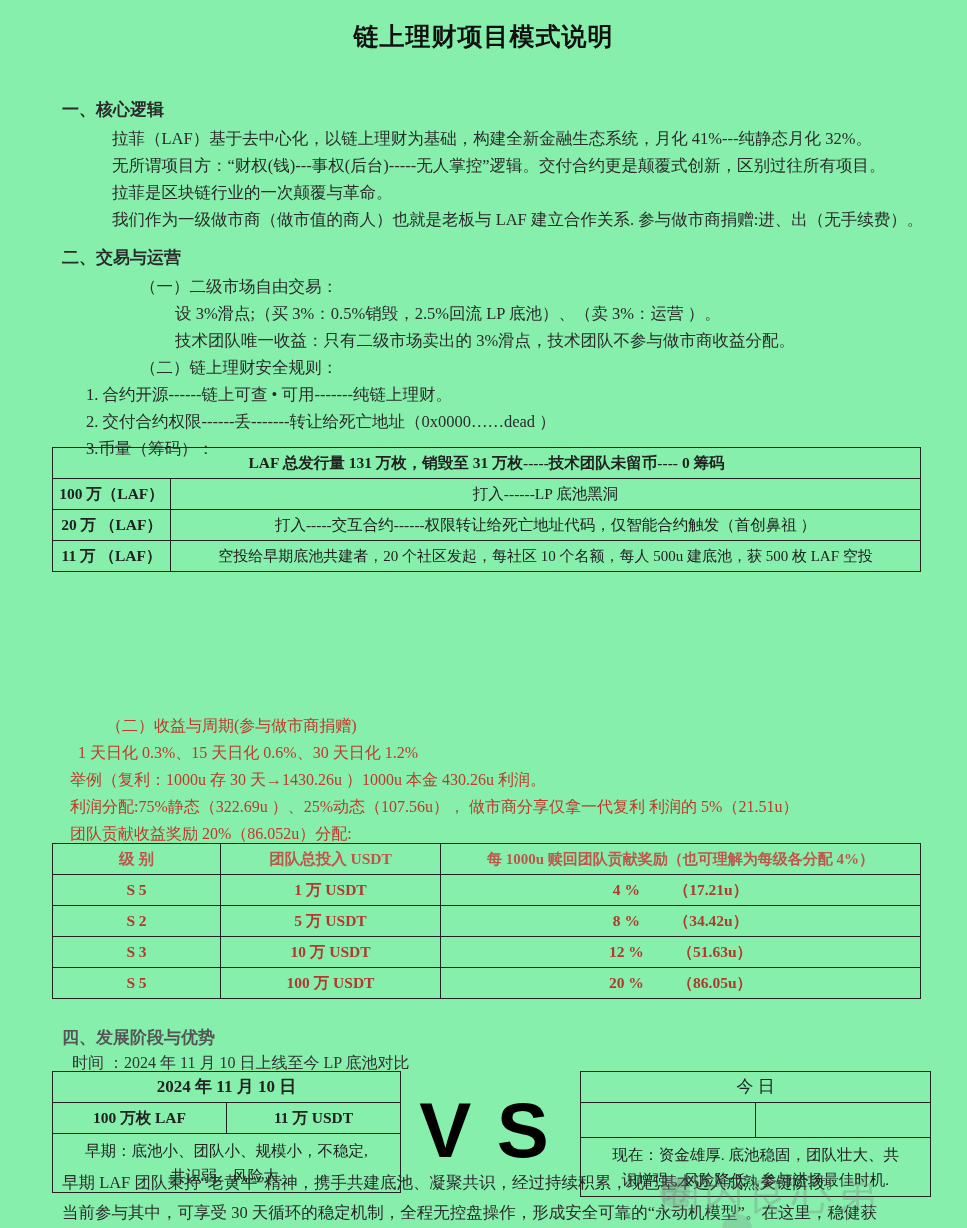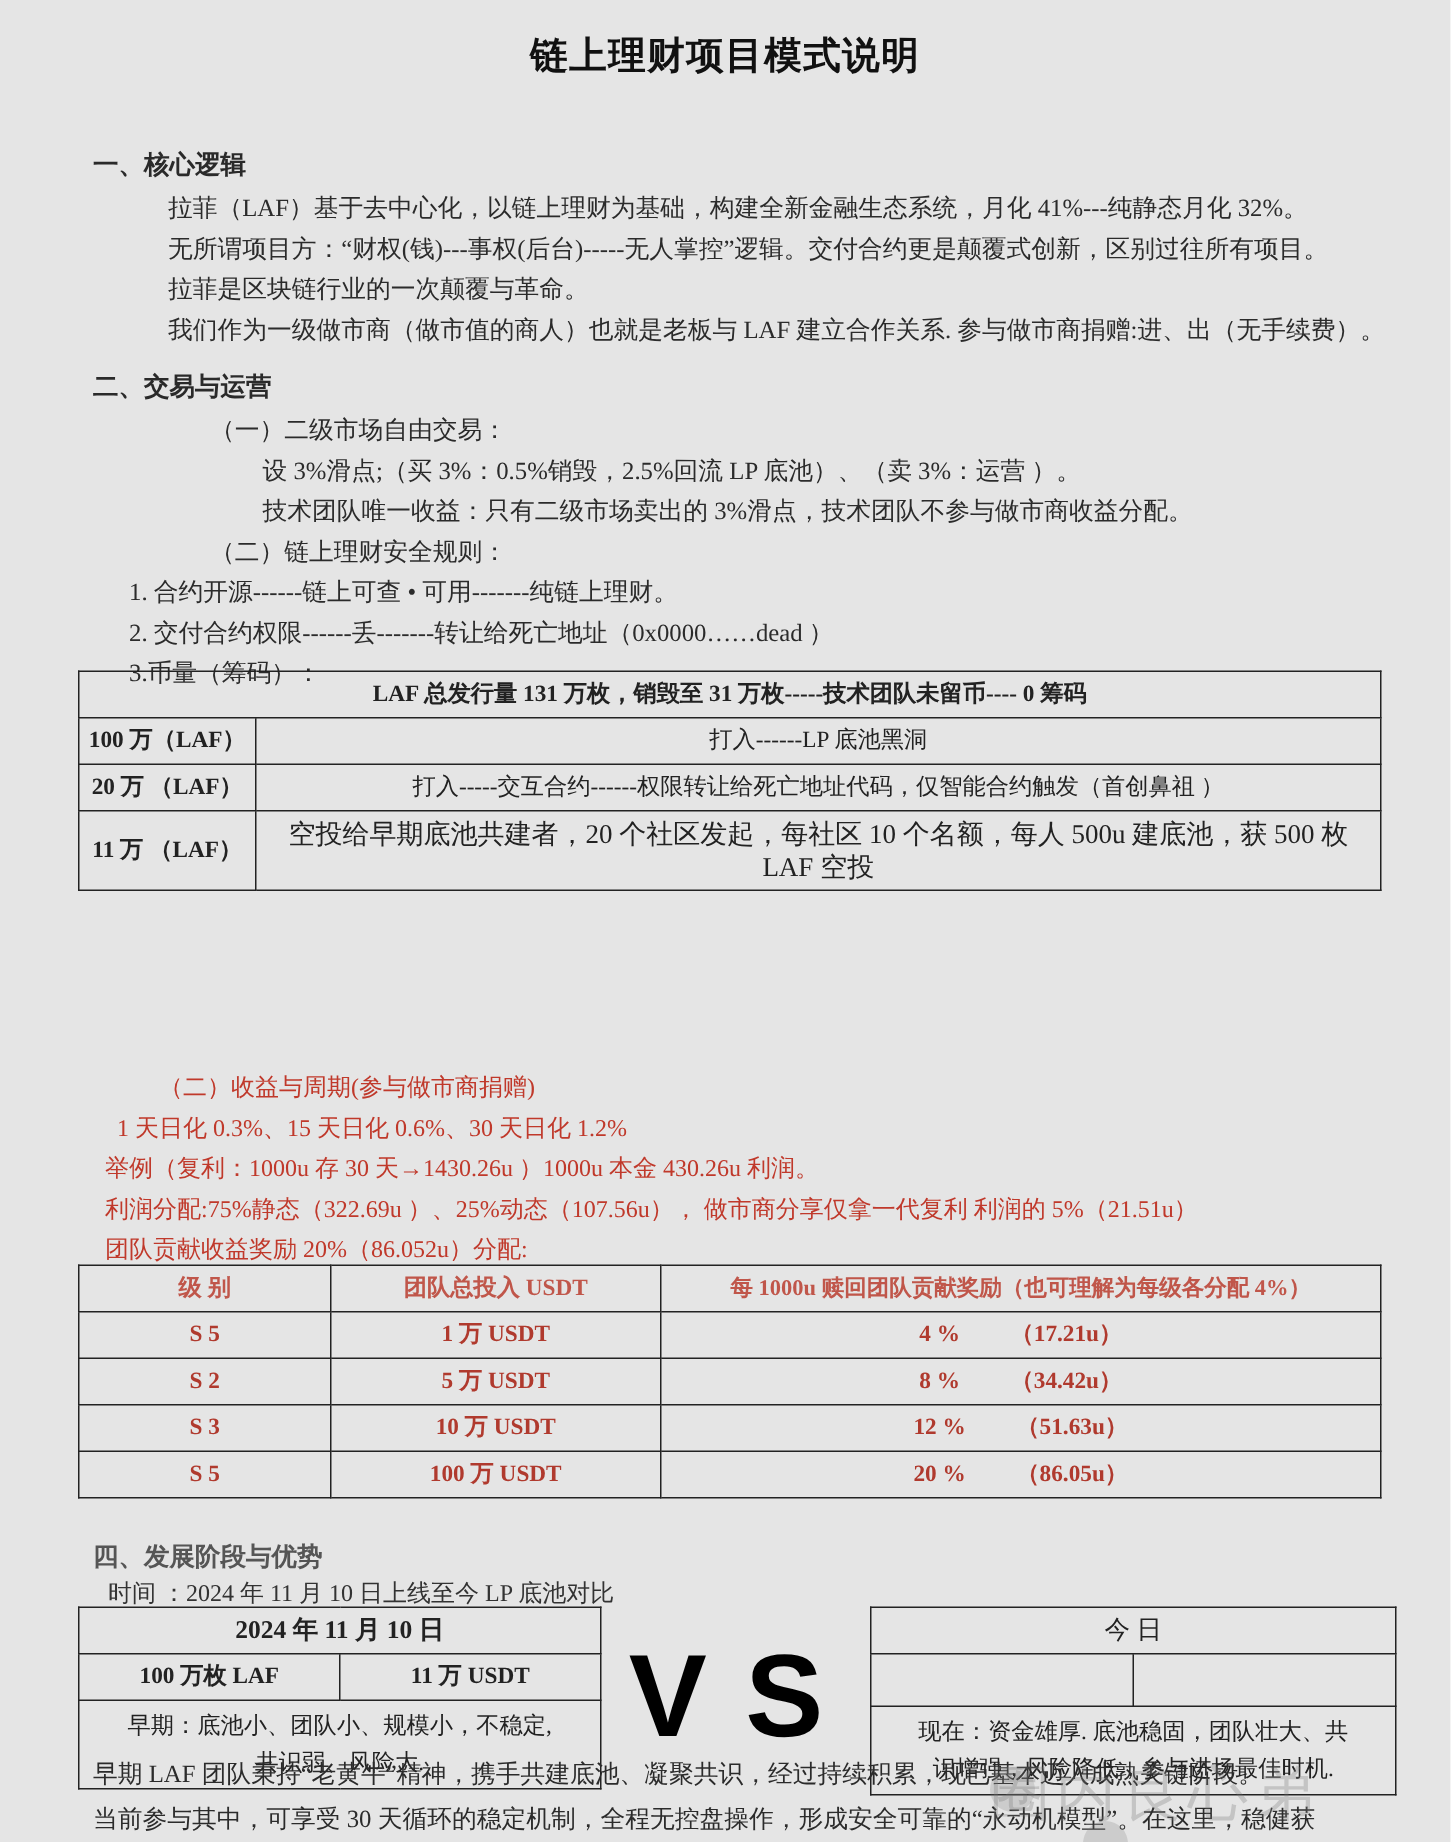--- a/index.html
+++ b/index.html
@@ -12,21 +12,21 @@
     height: 1228px;
     position: relative;
     font-family: "Liberation Serif", "DejaVu Serif", serif;
     color: #1a1a1a;
     overflow: hidden;
   }
   #page {
     position: relative;
     width: 967px;
     height: 1228px;
-    background: #e5e5e5;
+    background: #86efac;
   }
 
   
   .doc-title {
     text-align: center;
     font-size: 25px;
     font-weight: bold;
     letter-spacing: 1px;
     padding-top: 20px;
     color: #111;
@@ -151,21 +151,21 @@
       <tr>
         <td class="ctr" style="font-weight:bold;">100 万（LAF）</td>
         <td class="ctr">打入------LP 底池黑洞</td>
       </tr>
       <tr>
         <td class="ctr" style="font-weight:bold;">20 万 （LAF）</td>
         <td class="ctr">打入-----交互合约------权限转让给死亡地址代码，仅智能合约触发（首创鼻祖 ）</td>
       </tr>
       <tr>
         <td class="ctr" style="font-weight:bold;">11 万 （LAF）</td>
-        <td class="ctr" style="font-size:18px;">空投给早期底池共建者，20 个社区发起，每社区 10 个名额，每人 500u 建底池，获 500 枚 LAF 空投</td>
+        <td class="ctr" style="font-size:15px;">空投给早期底池共建者，20 个社区发起，每社区 10 个名额，每人 500u 建底池，获 500 枚 LAF 空投</td>
       </tr>
     </tbody>
   </table>
 
 
   <div class="abs red" style="left:0; top:712px; width:967px;">
     <div style="margin-left:106px; font-size:16px; line-height:27px;">（二）收益与周期(参与做市商捐赠)</div>
     <div style="margin-left:78px; font-size:16px; line-height:27px;">1 天日化 0.3%、15 天日化 0.6%、30 天日化 1.2%</div>
     <div style="margin-left:70px; font-size:16px; line-height:27px;">举例（复利：1000u 存 30 天→1430.26u ）1000u 本金 430.26u 利润。</div>
     <div style="margin-left:70px; font-size:16px; line-height:27px;">利润分配:75%静态（322.69u ）、25%动态（107.56u），  做市商分享仅拿一代复利 利润的 5%（21.51u）</div>

